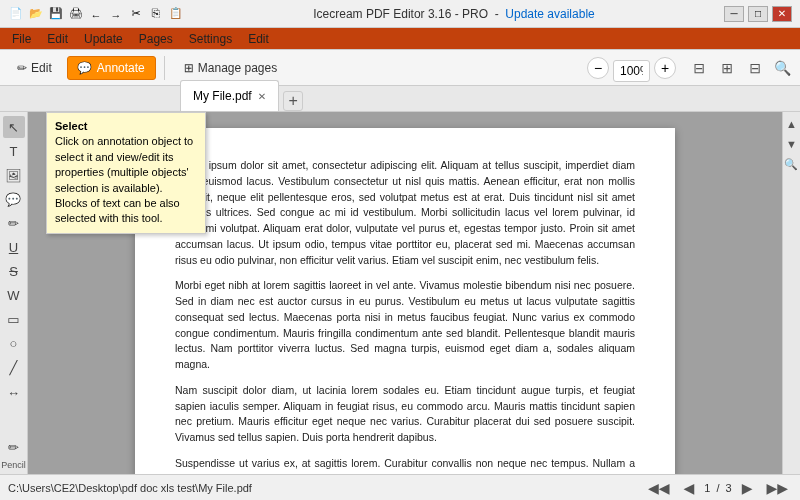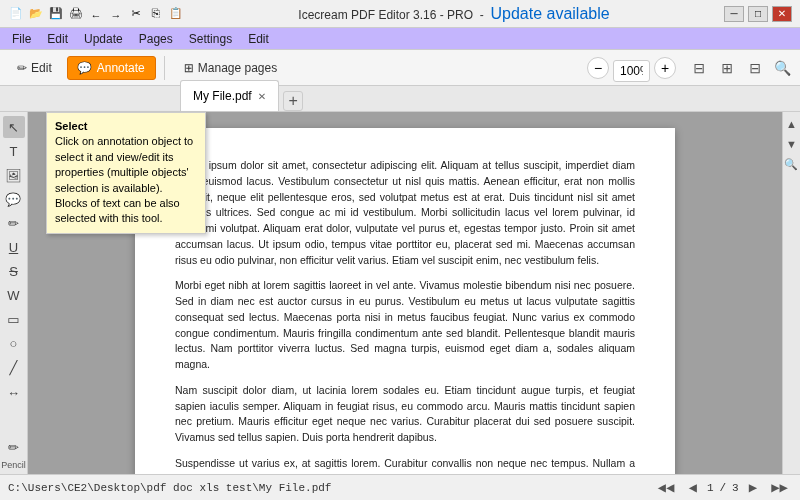--- a/index.html
+++ b/index.html
@@ -37,21 +37,21 @@
       background: #e0e0e0;
       border: 1px solid #aaa;
       display: flex; align-items: center; justify-content: center;
       font-size: 10px; cursor: pointer;
     }
     .title-btn.close { background: #c0392b; color: white; }
 
     
     #menu-bar {
       height: 22px;
-      background: #c4b5fd;
+      background: #c2410c;
       display: flex;
       align-items: center;
       padding: 0 4px;
       border-bottom: 1px solid #ccc;
     }
     .menu-item {
       padding: 2px 8px;
       font-size: 12px;
       color: #222;
       cursor: pointer;
@@ -239,21 +239,20 @@
     #status-bar {
       height: 26px;
       background: #f0f0f0;
       border-top: 1px solid #ccc;
       display: flex;
       align-items: center;
       padding: 0 8px;
       font-size: 11px;
       color: #333;
       justify-content: space-between;
-      font-family: Liberation Mono, monospace;
     }
     #page-nav {
       display: flex;
       align-items: center;
       gap: 6px;
     }
     .nav-btn {
       font-size: 14px;
       cursor: pointer;
       color: #555;
@@ -279,21 +278,21 @@
     <span class="tb-small-icon">🖨</span>
     <span class="tb-small-icon">←</span>
     <span class="tb-small-icon">→</span>
     <span class="tb-small-icon">✂</span>
     <span class="tb-small-icon">⎘</span>
     <span class="tb-small-icon">📋</span>
   </div>
   <div id="title-bar-title">
     <span>Icecream PDF Editor 3.16 - PRO</span>
     &nbsp;-&nbsp;
-    <a style="color:#0066cc; font-size:16px;">Update available</a>
+    <a style="color:#0066cc; font-size:12px;">Update available</a>
   </div>
   <div id="title-bar-controls">
     <div class="title-btn">─</div>
     <div class="title-btn">□</div>
     <div class="title-btn close">✕</div>
   </div>
 </div>
 
 <div id="menu-bar">
   <span class="menu-item">File</span>

